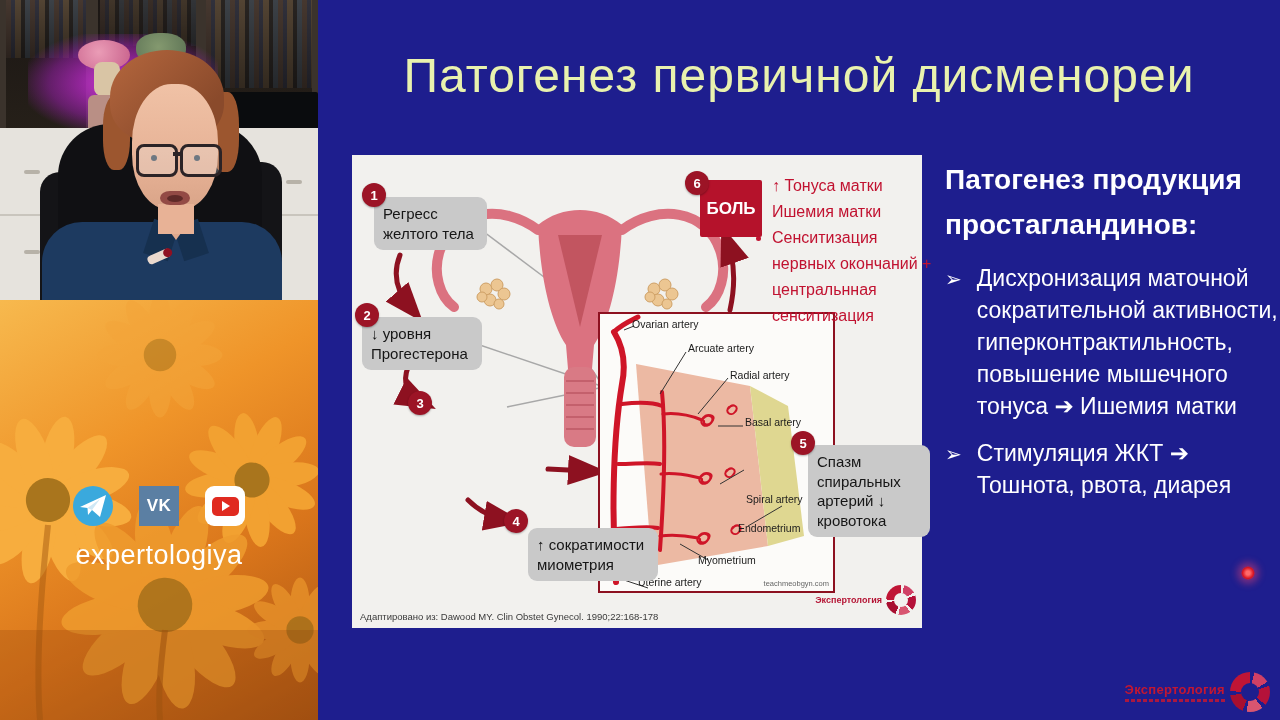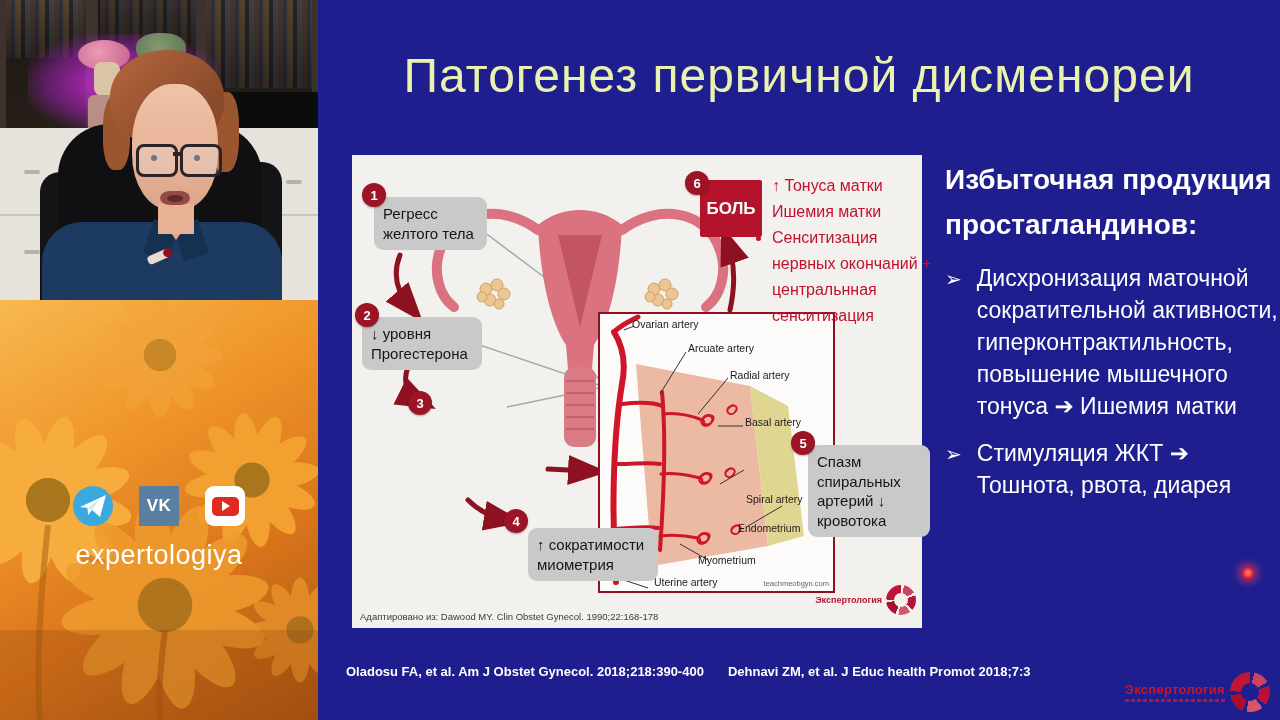--- a/index.html
+++ b/index.html
@@ -320,49 +320,45 @@
             <line x1="48" y1="274" x2="24" y2="266"></line>
           </g>
         </svg>
         <div class="ilab" style="left:32px;top:4px;">Ovarian artery</div>
         <div class="ilab" style="left:88px;top:28px;">Arcuate artery</div>
         <div class="ilab" style="left:130px;top:55px;">Radial artery</div>
         <div class="ilab" style="left:145px;top:102px;">Basal artery</div>
         <div class="ilab" style="left:146px;top:131px;margin-top:48px;">Spiral artery</div>
         <div class="ilab" style="left:138px;top:208px;">Endometrium</div>
         <div class="ilab" style="left:98px;top:240px;">Myometrium</div>
-        <div class="ilab" style="left:54px;top:262px;">Uterine artery</div>
+        <div class="ilab" style="left:38px;top:262px;">Uterine artery</div>
         <div class="icred">teachmeobgyn.com</div>
       </div>
 
       <div class="adapted">Адаптировано из: Dawood MY. Clin Obstet Gynecol. 1990;22:168-178</div>
       <div class="plogo">
         <span class="plogo-txt">Экспертология</span>
         <div class="ring ring-s"></div>
       </div>
     </div>
 
     <div class="rightcol">
-      <p class="rc-heading">Избыточная продукция простагландинов:</p>
+      <p class="rc-heading">Патогенез продукция простагландинов:</p>
       <ul class="rc-list">
         <li>
           <span class="rc-marker">➢</span>
           <span>Дисхронизация маточной сократительной активности, гиперконтрактильность, повышение мышечного тонуса ➔ Ишемия матки</span>
         </li>
         <li>
           <span class="rc-marker">➢</span>
           <span>Стимуляция ЖКТ ➔ Тошнота, рвота, диарея</span>
         </li>
       </ul>
     </div>
 
-    <div class="footer-cite">
-      <span>Oladosu FA, et al. Am J Obstet Gynecol. 2018;218:390-400</span>
-      <span>Dehnavi ZM, et al. J Educ health Promot 2018;7:3</span>
-    </div>
 
     <div class="clogo">
       <div>
         <div class="clogo-txt">Экспертология</div>
         <div class="tagline"></div>
       </div>
       <div class="ring ring-l"></div>
     </div>
 
     <div class="laser"></div>

